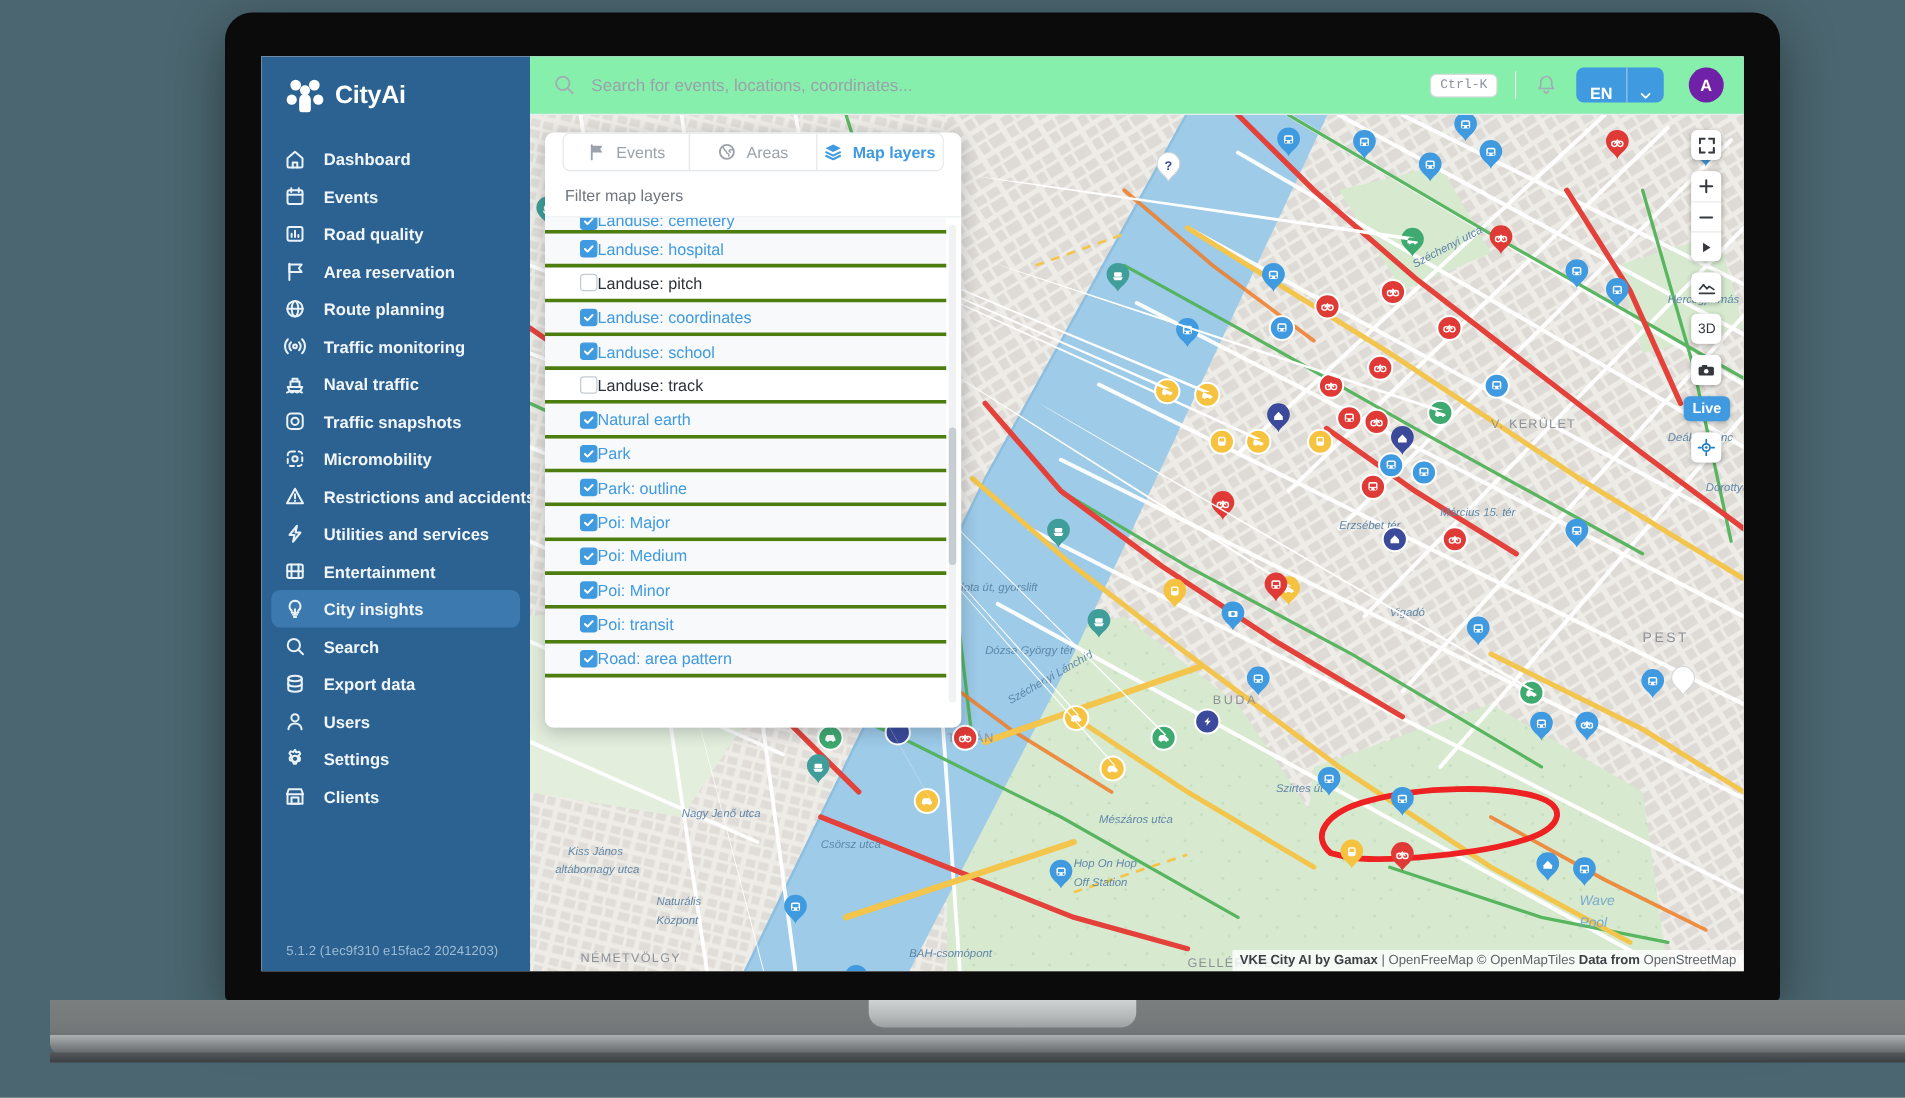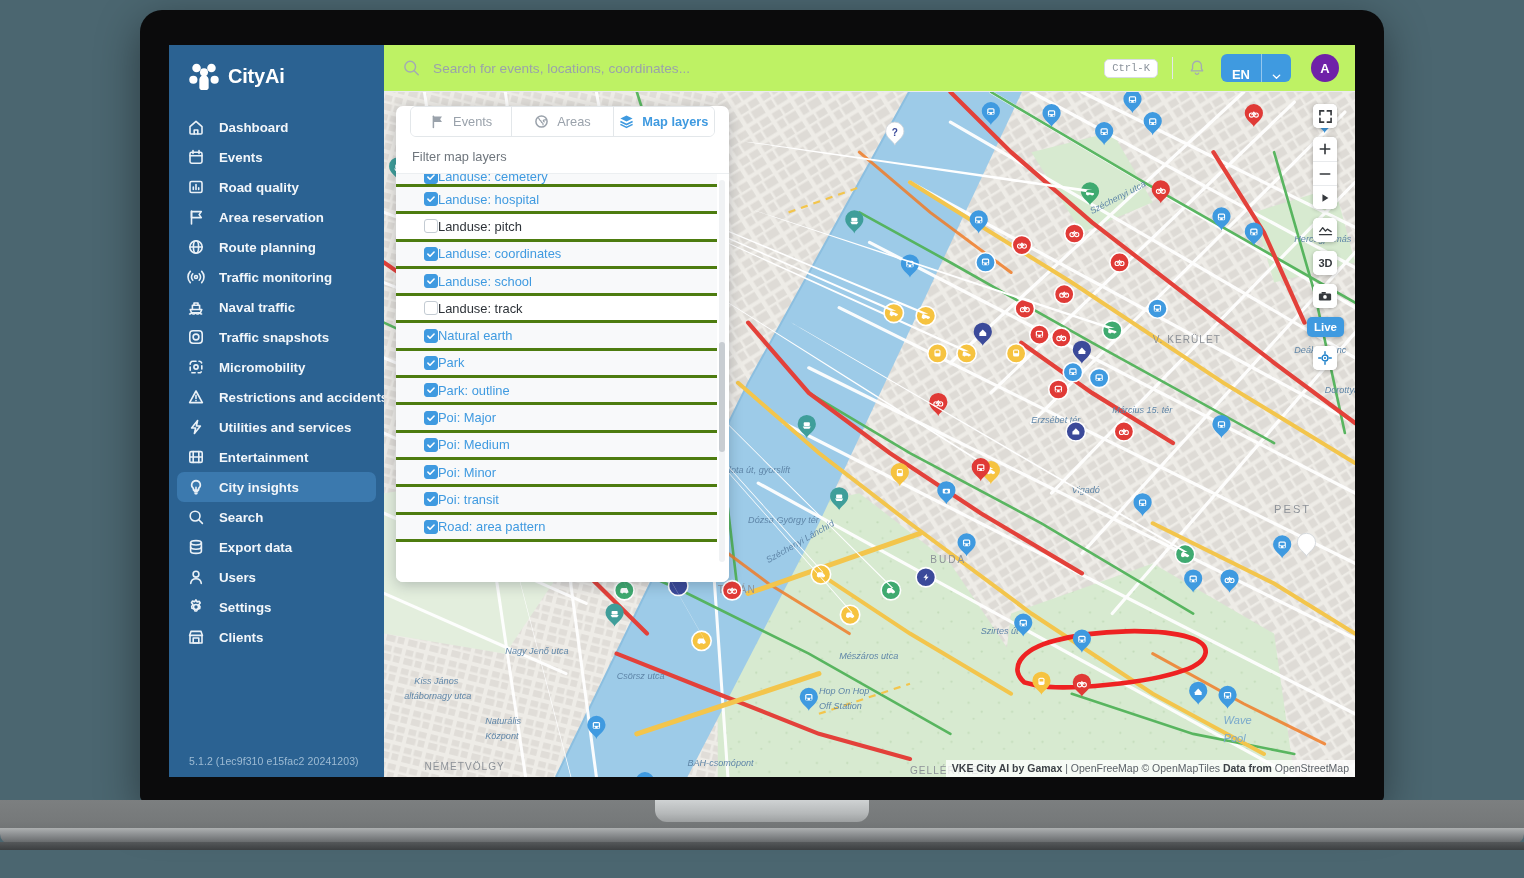--- a/index.html
+++ b/index.html
@@ -1,21 +1,21 @@
 <!DOCTYPE html>
 <html><head>
 <meta charset="utf-8">
 <style>
   * { box-sizing: border-box; margin: 0; padding: 0; }
   html, body {
     width: 1524px; height: 878px; overflow: hidden;
     font-family: "Liberation Sans", sans-serif;
     background: #4b6670;
   }
-  #stage { position: relative; width: 1352px; height: 878px; }
+  #stage { position: relative; width: 1352px; height: 878px; margin-left: 40px; }
 
   
   .laptop-bezel {
     position: absolute; left: 140px; top: 10px;
     width: 1244px; height: 792px;
     background: #0b0b0c;
     border-radius: 22px 22px 6px 6px;
     box-shadow: 0 12px 44px rgba(0,0,0,.42);
   }
   .laptop-base {
@@ -68,21 +68,21 @@
   .nav-label { font-size: 13.3px; font-weight: 600; color: #f2f6fa; white-space: nowrap;}
   .nav-item.active { background: #3b79ae; }
   .version {
     position: absolute; left: 20px; bottom: 10px;
     font-size: 10.5px; color: #9dbbd4; letter-spacing: .1px;
   }
 
   
   .main { flex: 1; display: flex; flex-direction: column; min-width: 0; position: relative;}
   .topbar {
-    height: 47px; flex: 0 0 47px; background: #bef264;
+    height: 47px; flex: 0 0 47px; background: #86efac;
     border-bottom: 1px solid #e9ecef;
     display: flex; align-items: center; padding: 0 16px 0 18px; gap: 10px;
   }
   .search-wrap { display:flex; align-items:center; gap:12px; flex:1; min-width:0;}
   .search-input {
     border: none; outline: none; font-size: 13.6px; color: #3d4349;
     font-family: "Liberation Sans", sans-serif; width: 100%;
     background: transparent;
   }
   .search-input::placeholder { color: #9aa2ab; }
@@ -116,21 +116,21 @@
     font-size: 10.5px; color: #5c6268; padding: 2px 6px 3px;
     white-space: nowrap;
   }
   .attrib b { font-weight: 700; color:#3c4146;}
 
   
   .mapctl { position: absolute; right: 11px; top: 12px; display:flex; flex-direction: column; gap: 9px; align-items:center;}
   .mc-group { background:#fff; border-radius: 5px; box-shadow: 0 1px 4px rgba(0,0,0,.28); overflow:hidden; }
   .mc-btn {
     width: 24px; height: 24px; display:flex; align-items:center; justify-content:center;
-    cursor:pointer; background:#fff; font-size: 11px; color:#35393d; font-weight:700;
+    cursor:pointer; background:#fff; font-size: 11px; color:#35393d; font-weight:400;
   }
   .mc-btn + .mc-btn { border-top: 1px solid #e8eaec; }
   .mc-live {
     background: #3f9ae0; color:#fff; font-size: 11.5px; font-weight:600;
     border-radius: 5px; padding: 4px 7px; box-shadow: 0 1px 4px rgba(0,0,0,.28);
     cursor:pointer;
   }
 
   
   .panel {

